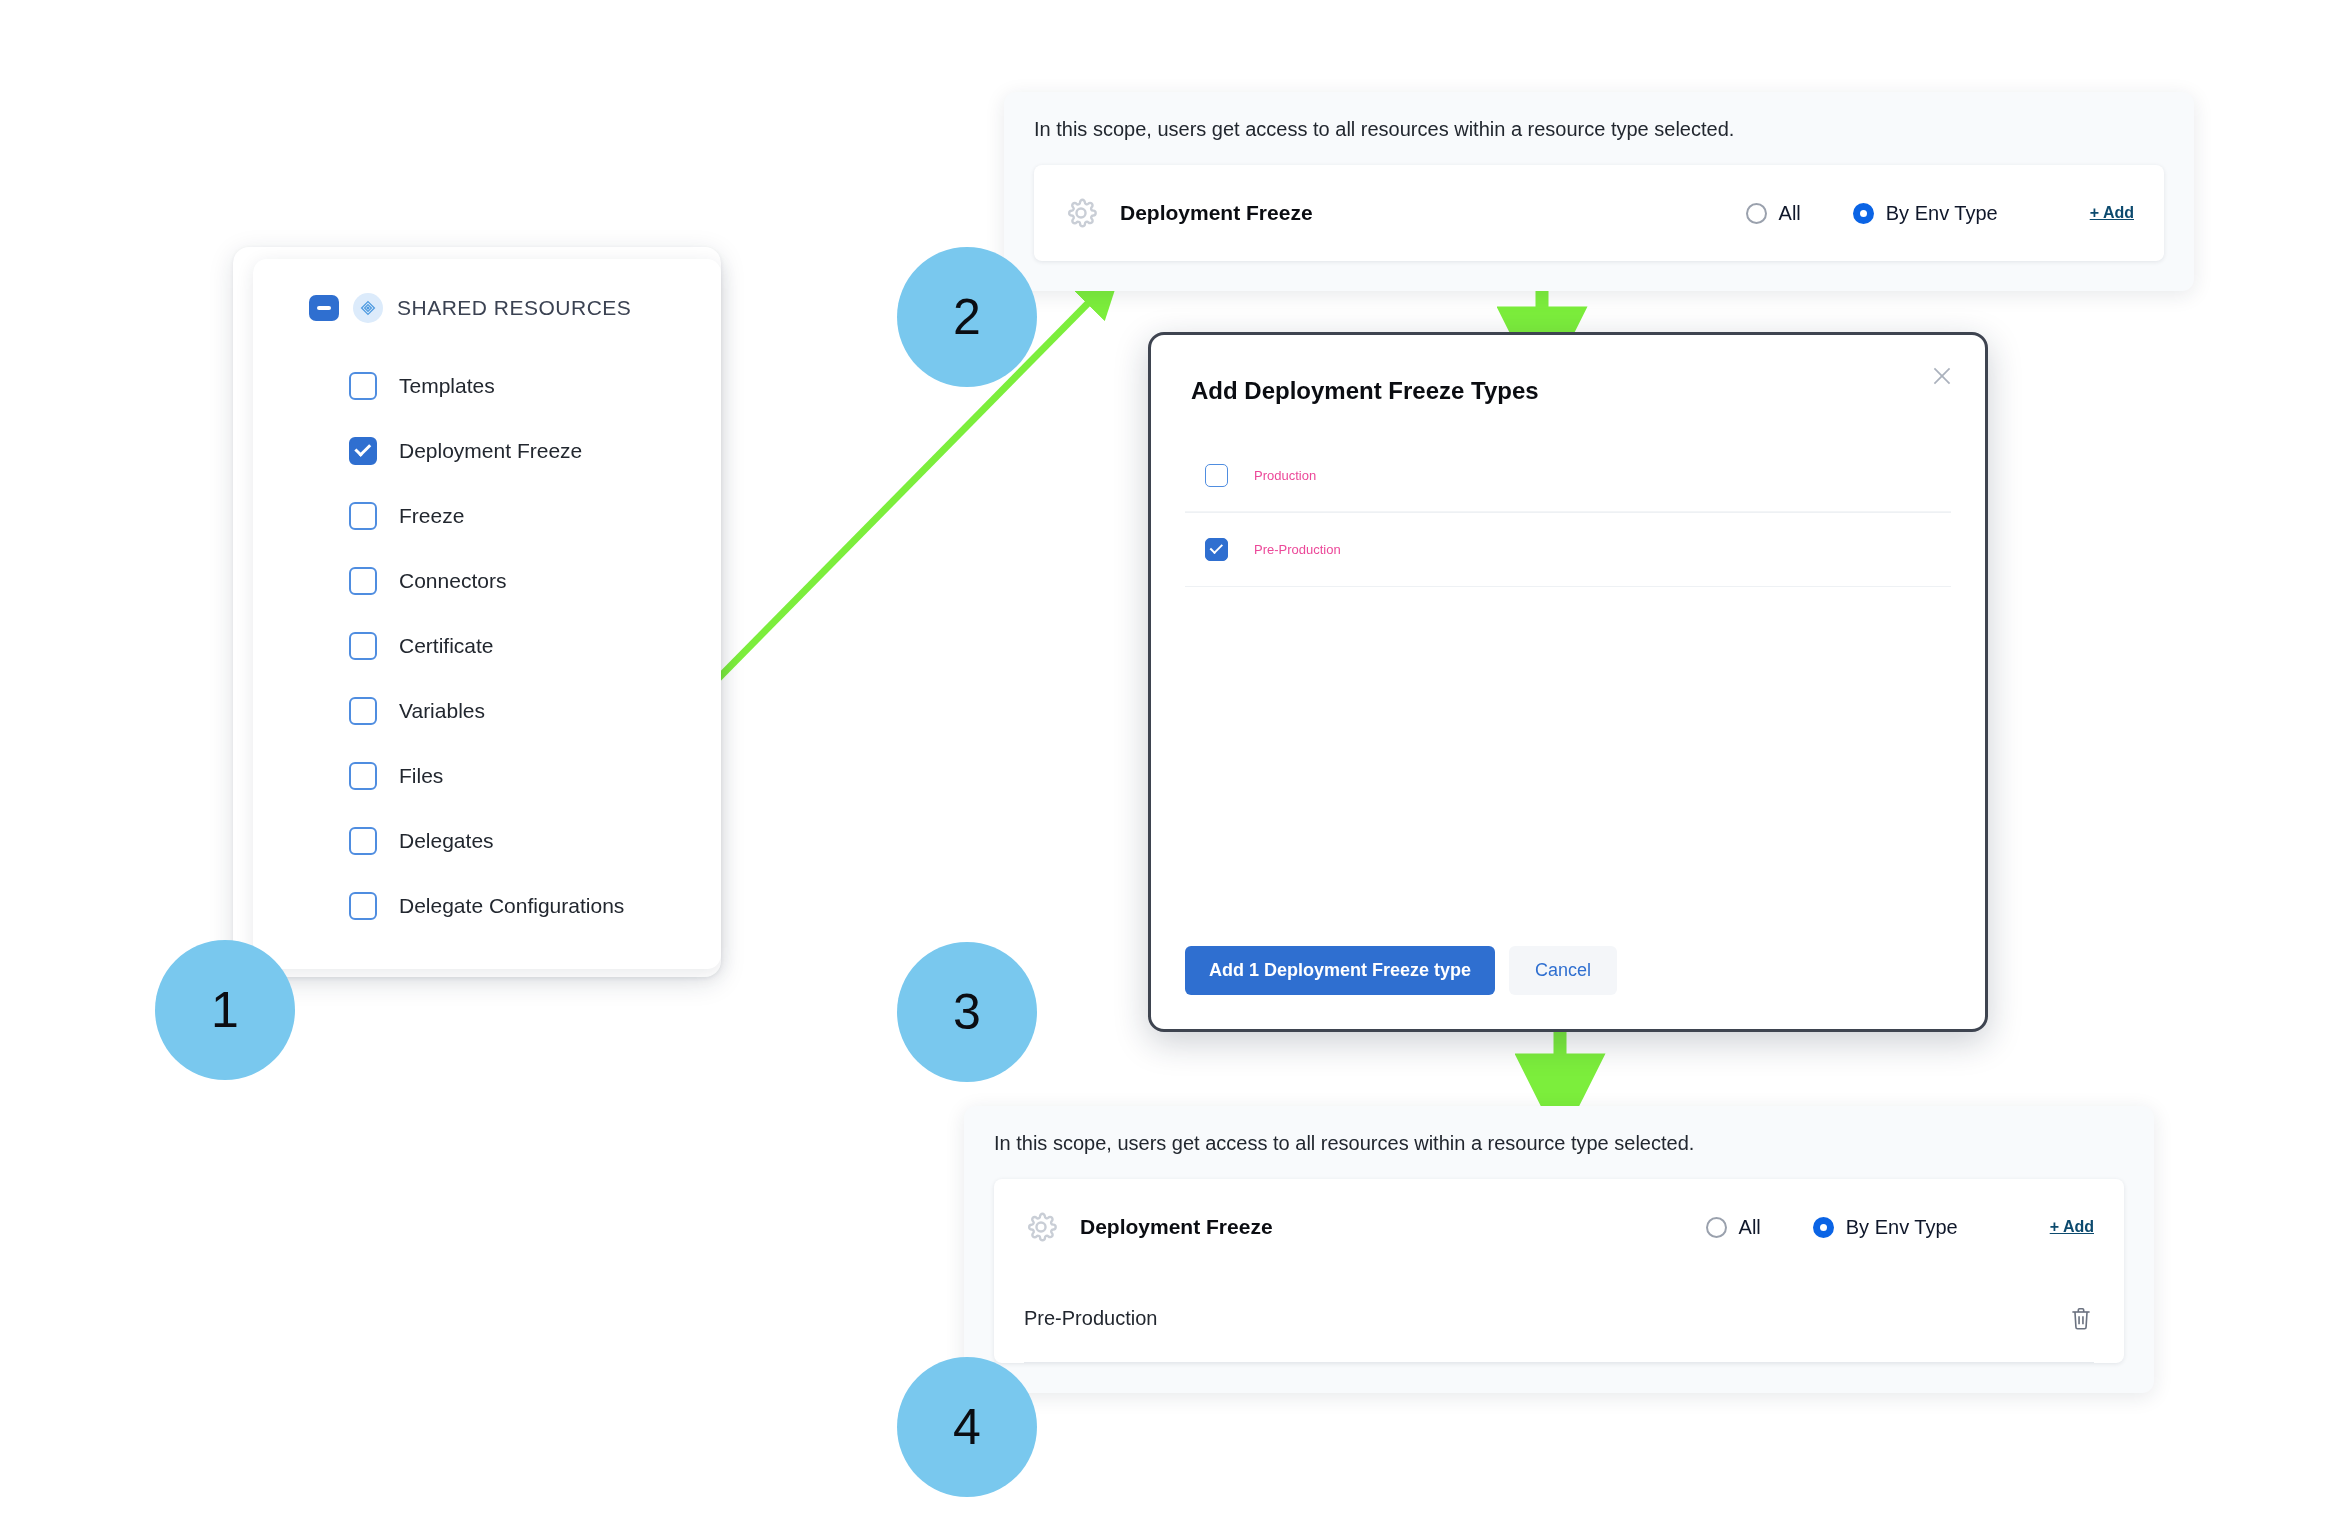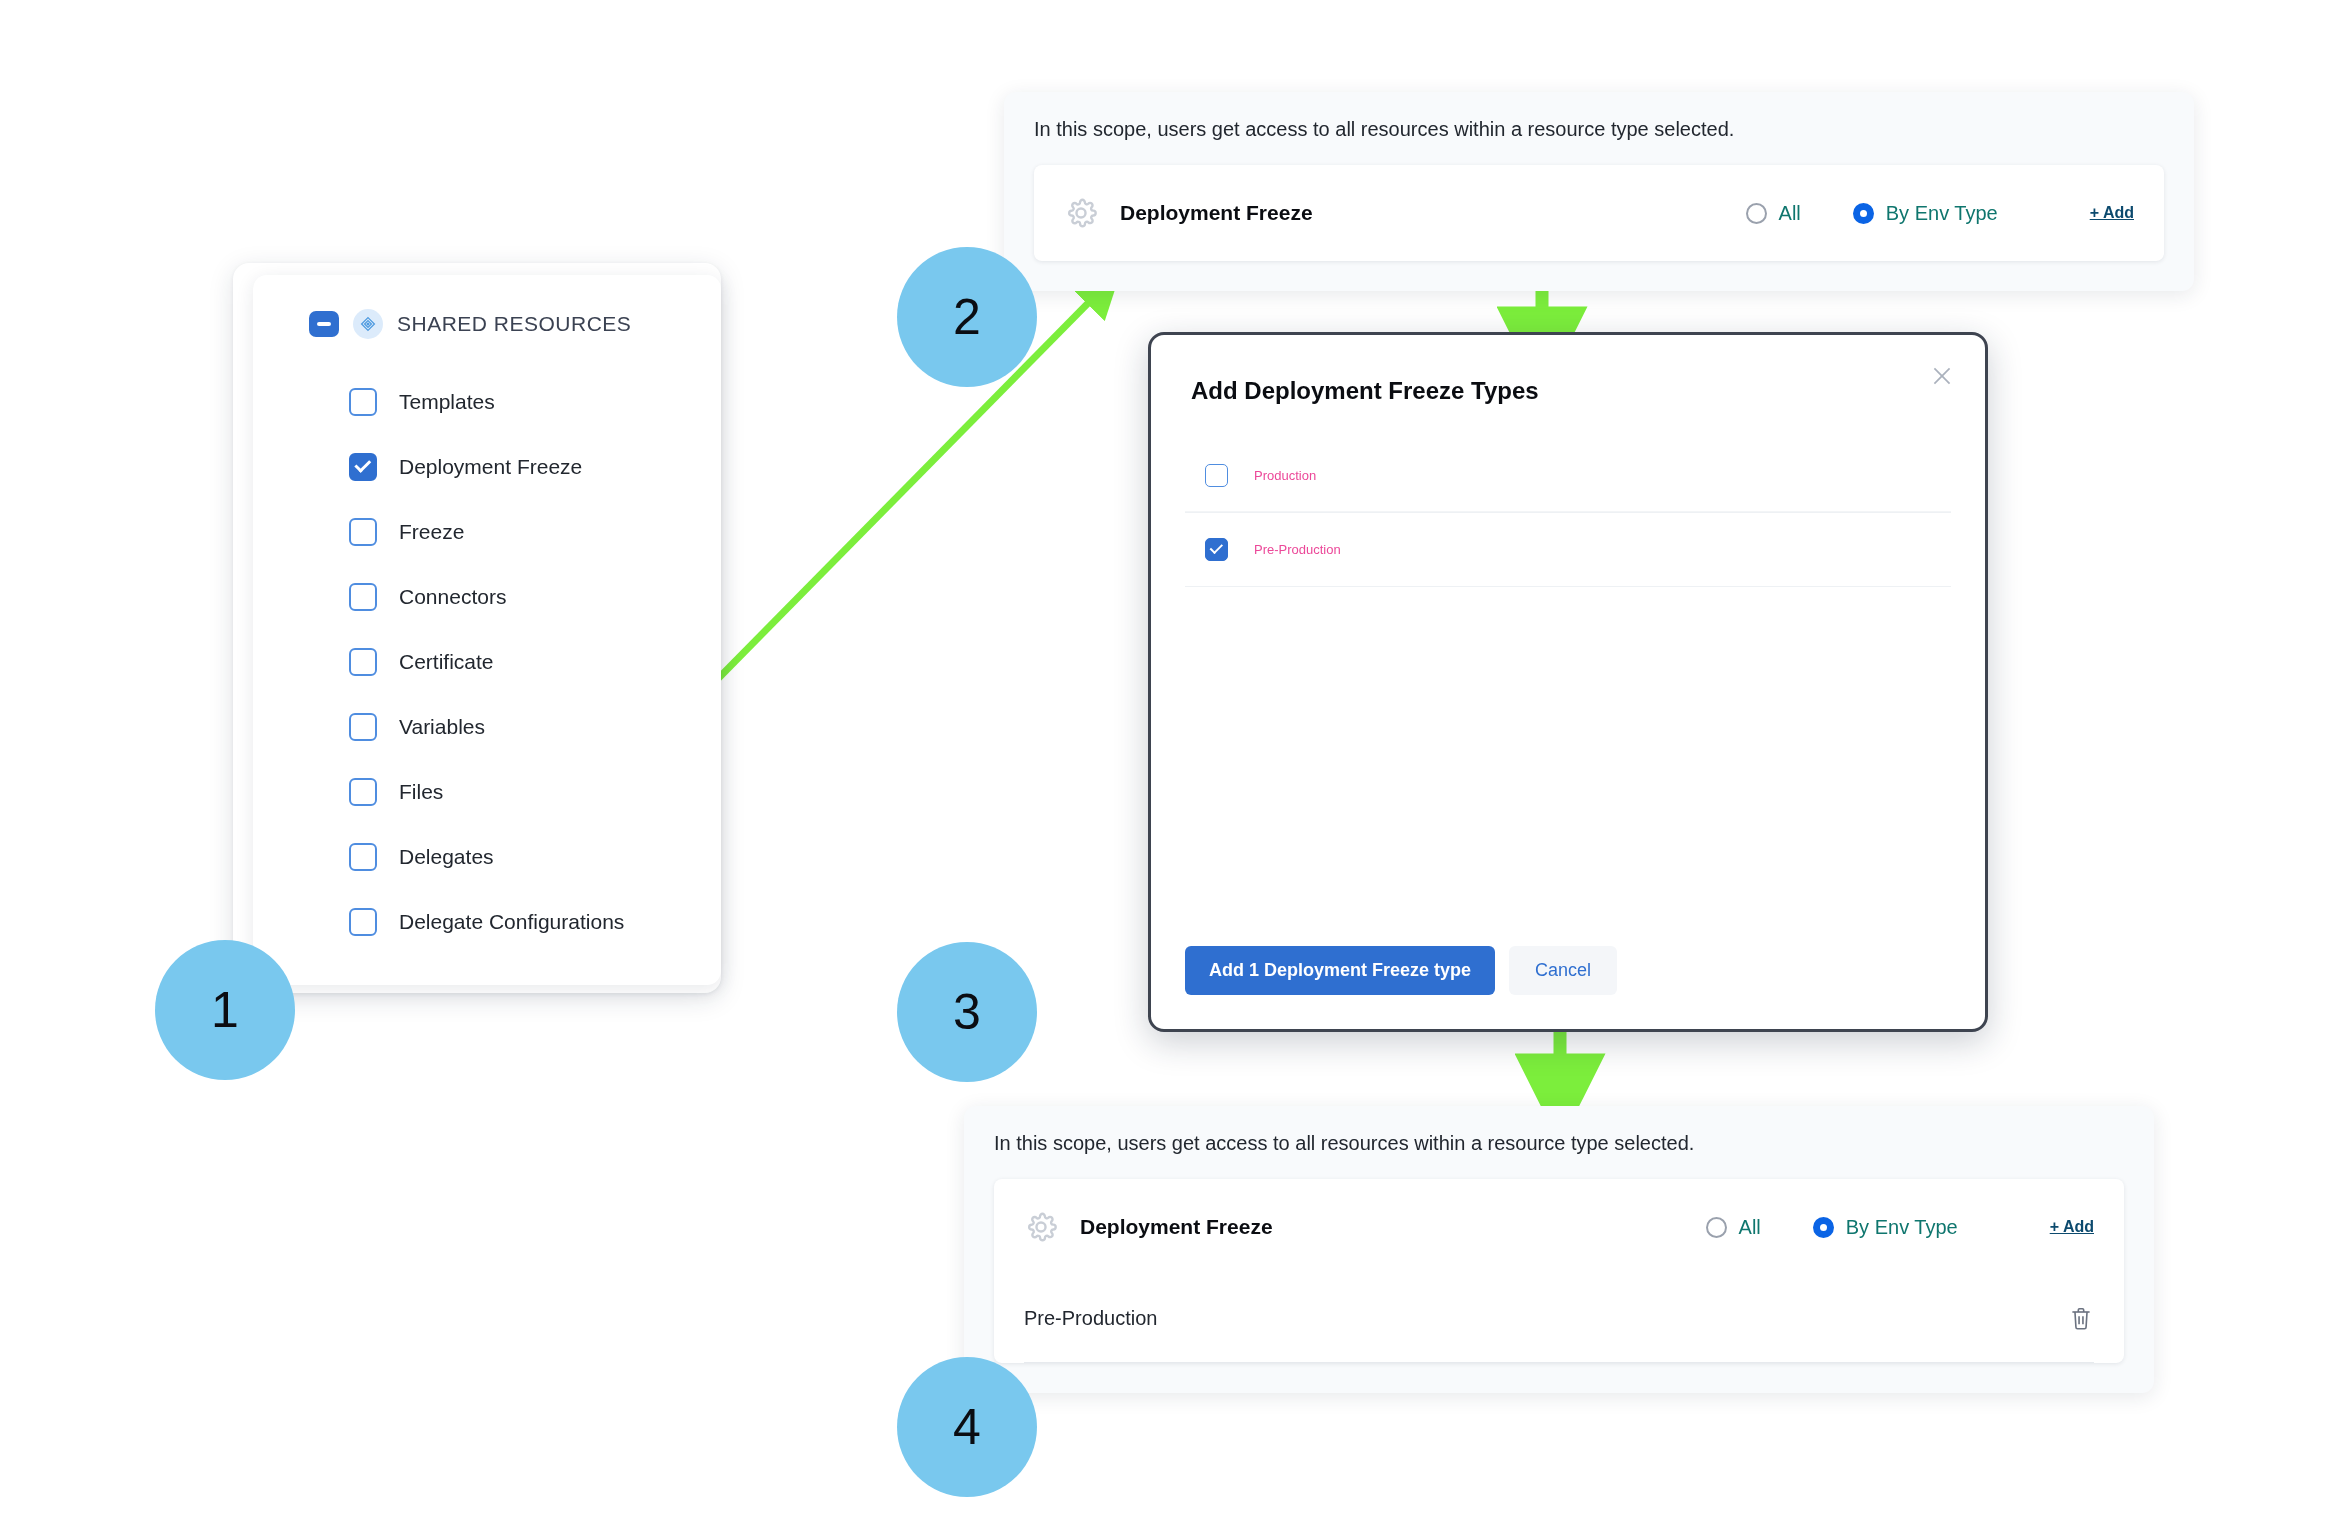--- a/index.html
+++ b/index.html
@@ -49,21 +49,21 @@
     width: 21px; height: 21px; border-radius: 50%;
     border: 2px solid #9aa1ad; background: #fff;
     display: inline-flex; align-items: center; justify-content: center;
     flex: 0 0 auto;
   }
   .radio.sel { border-color: #0b64e5; background: #0b64e5; border-width: 2px; }
   .radio.sel .dot { width: 7px; height: 7px; border-radius: 50%; background: #fff; }
 
   
   #sharedCardOuter {
-    left: 233px; top: 263px;
+    left: 233px; top: 247px;
     width: 488px; height: 730px;
     background: #ffffff;
     border-radius: 16px;
     box-shadow: 0 6px 26px rgba(25,35,60,.13), 0 1px 4px rgba(25,35,60,.07);
   }
   #sharedCardInner {
     position: absolute;
     left: 20px; top: 12px;
     width: 468px; height: 710px;
     background: #ffffff;
@@ -122,21 +122,21 @@
   .scope-row {
     display: flex; align-items: center;
     height: 96px;
   }
   .gear-wrap { width: 34px; height: 34px; flex: 0 0 auto; margin-right: 22px; }
   .scope-res-name {
     font-size: 21px; font-weight: 700; color: #0b0d12; white-space: nowrap;
   }
   .scope-controls { margin-left: auto; display: flex; align-items: center; }
   .rad-opt { display: flex; align-items: center; gap: 12px; }
-  .rad-opt span { font-size: 20px; color: #0f766e; white-space: nowrap; }
+  .rad-opt span { font-size: 20px; color: #0f172a; white-space: nowrap; }
   .add-link {
     font-size: 16px; font-weight: 700; color: #0c4a6e;
     white-space: nowrap; cursor: pointer; text-decoration: underline;
   }
   .chosen-row {
     display: flex; align-items: center;
     height: 88px;
     border-bottom: 1px solid #e7eaee;
   }
   .chosen-row .nm { font-size: 20px; color: #22272f; }

